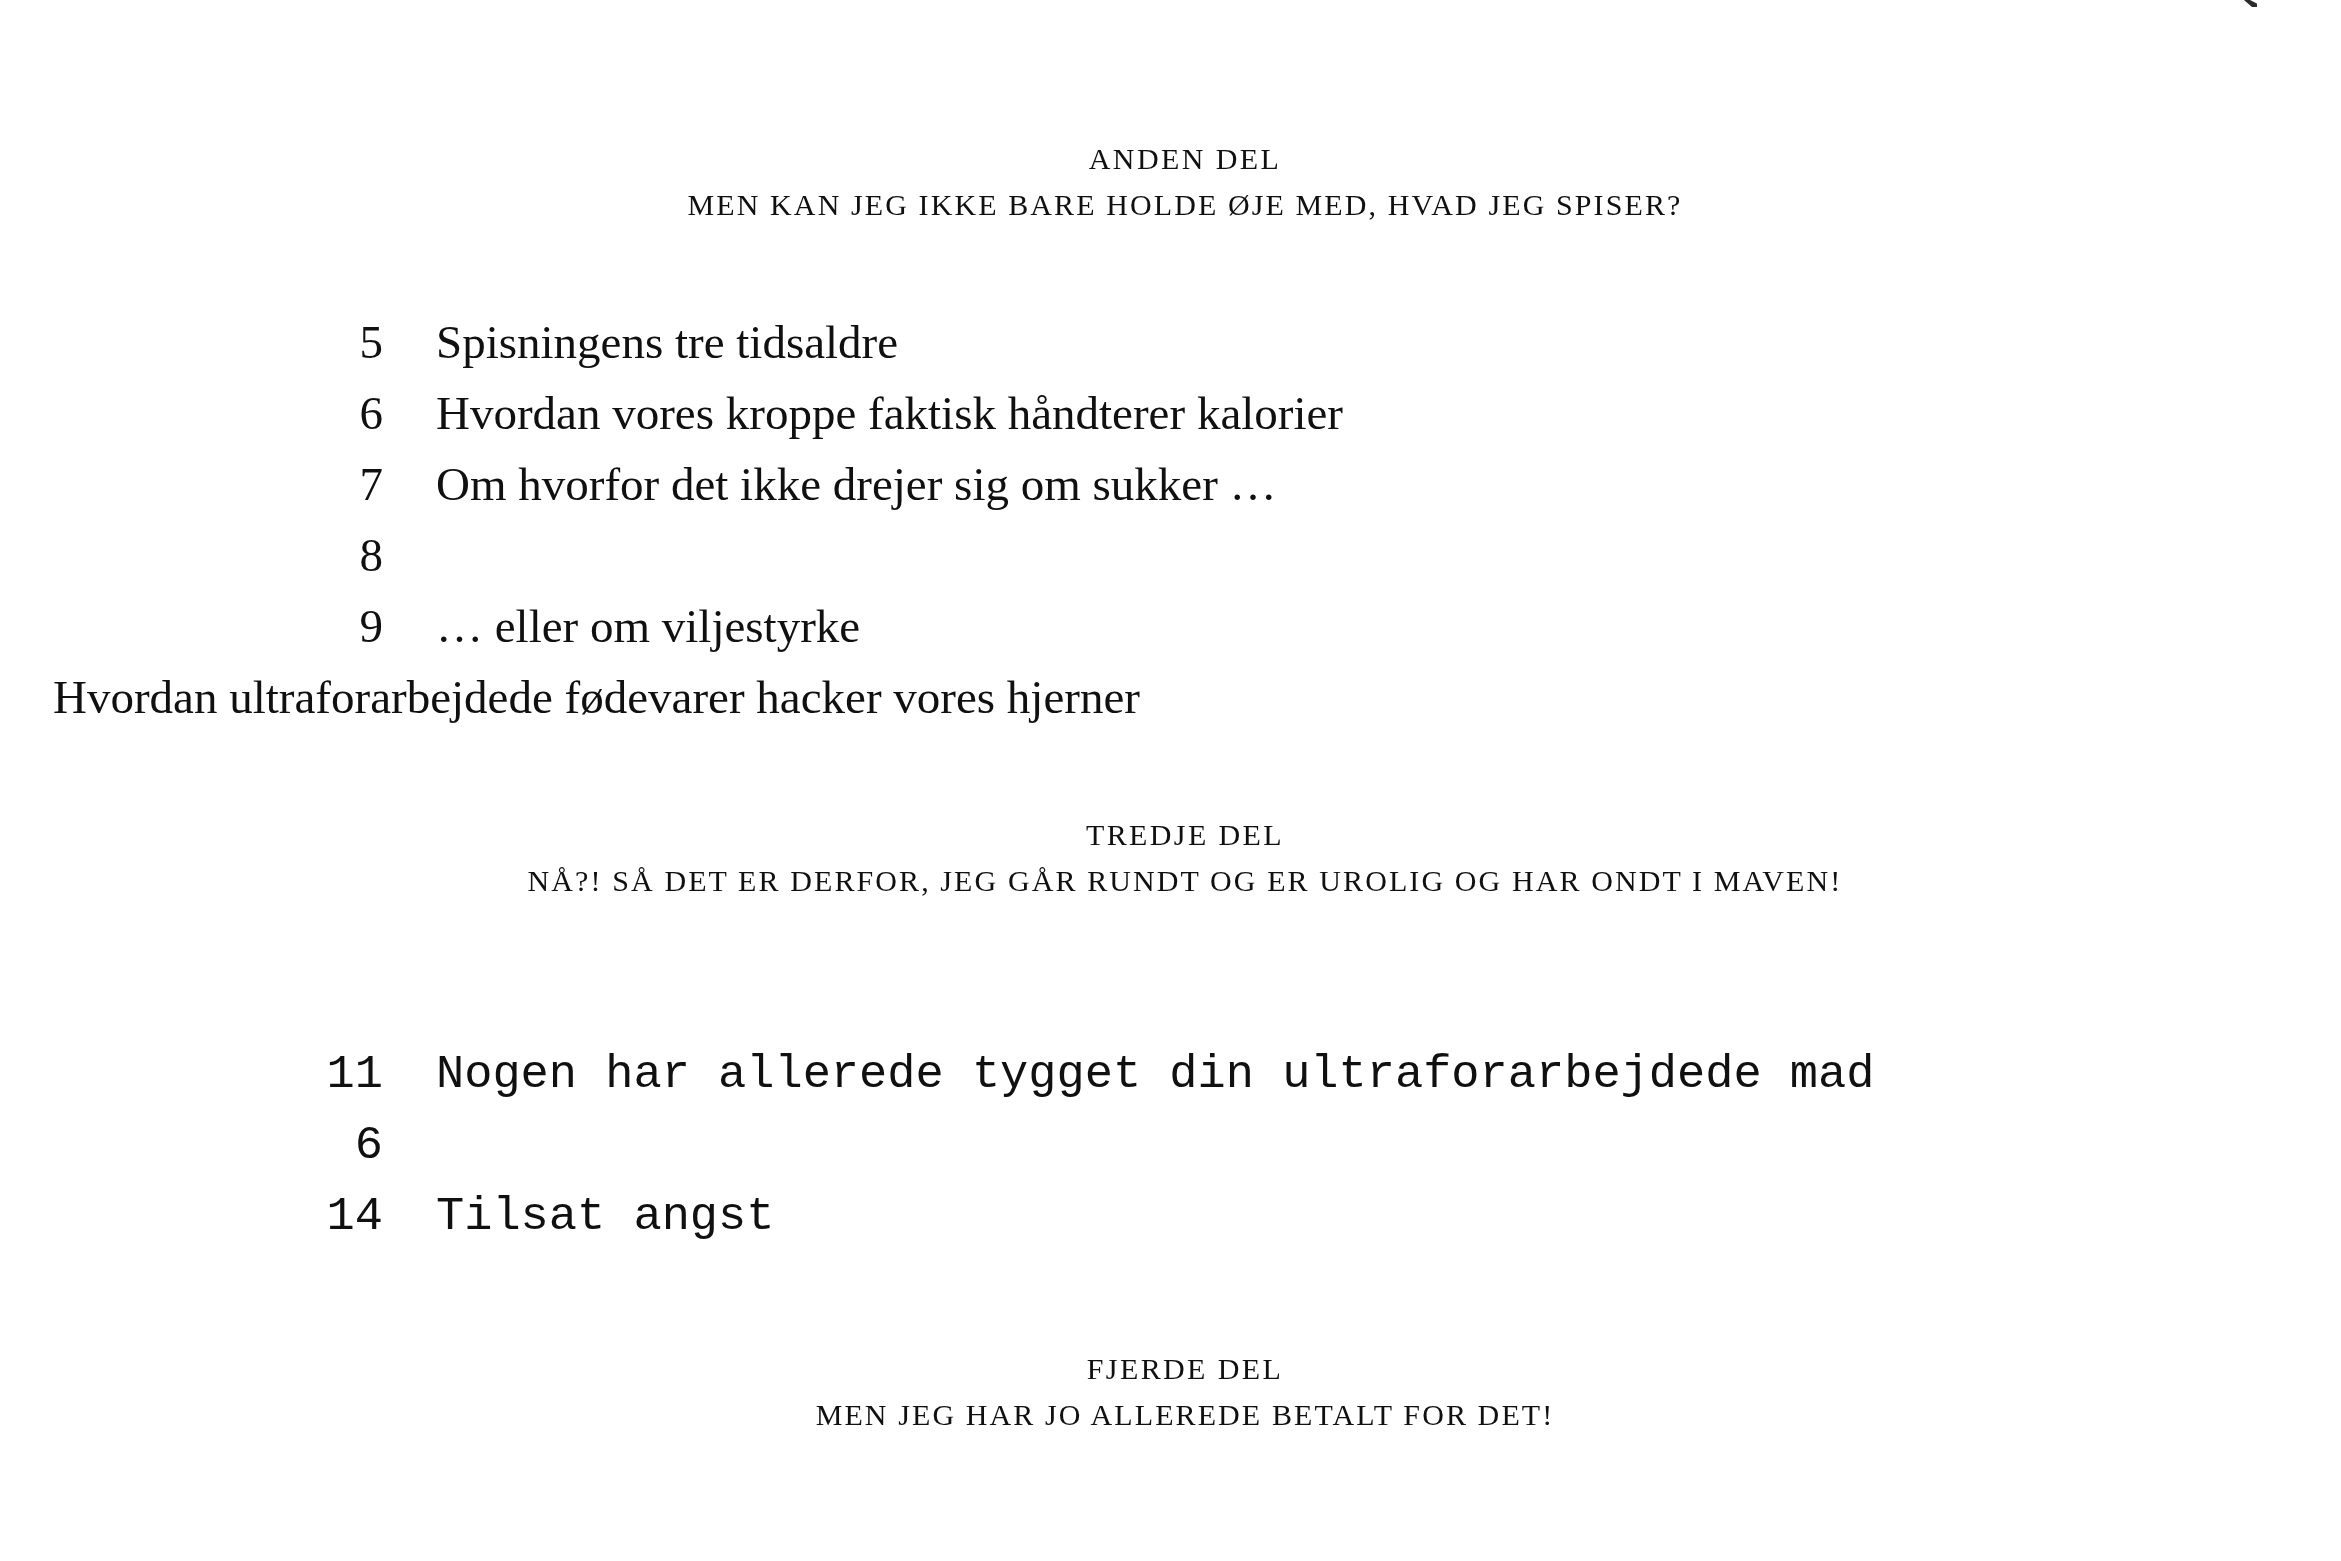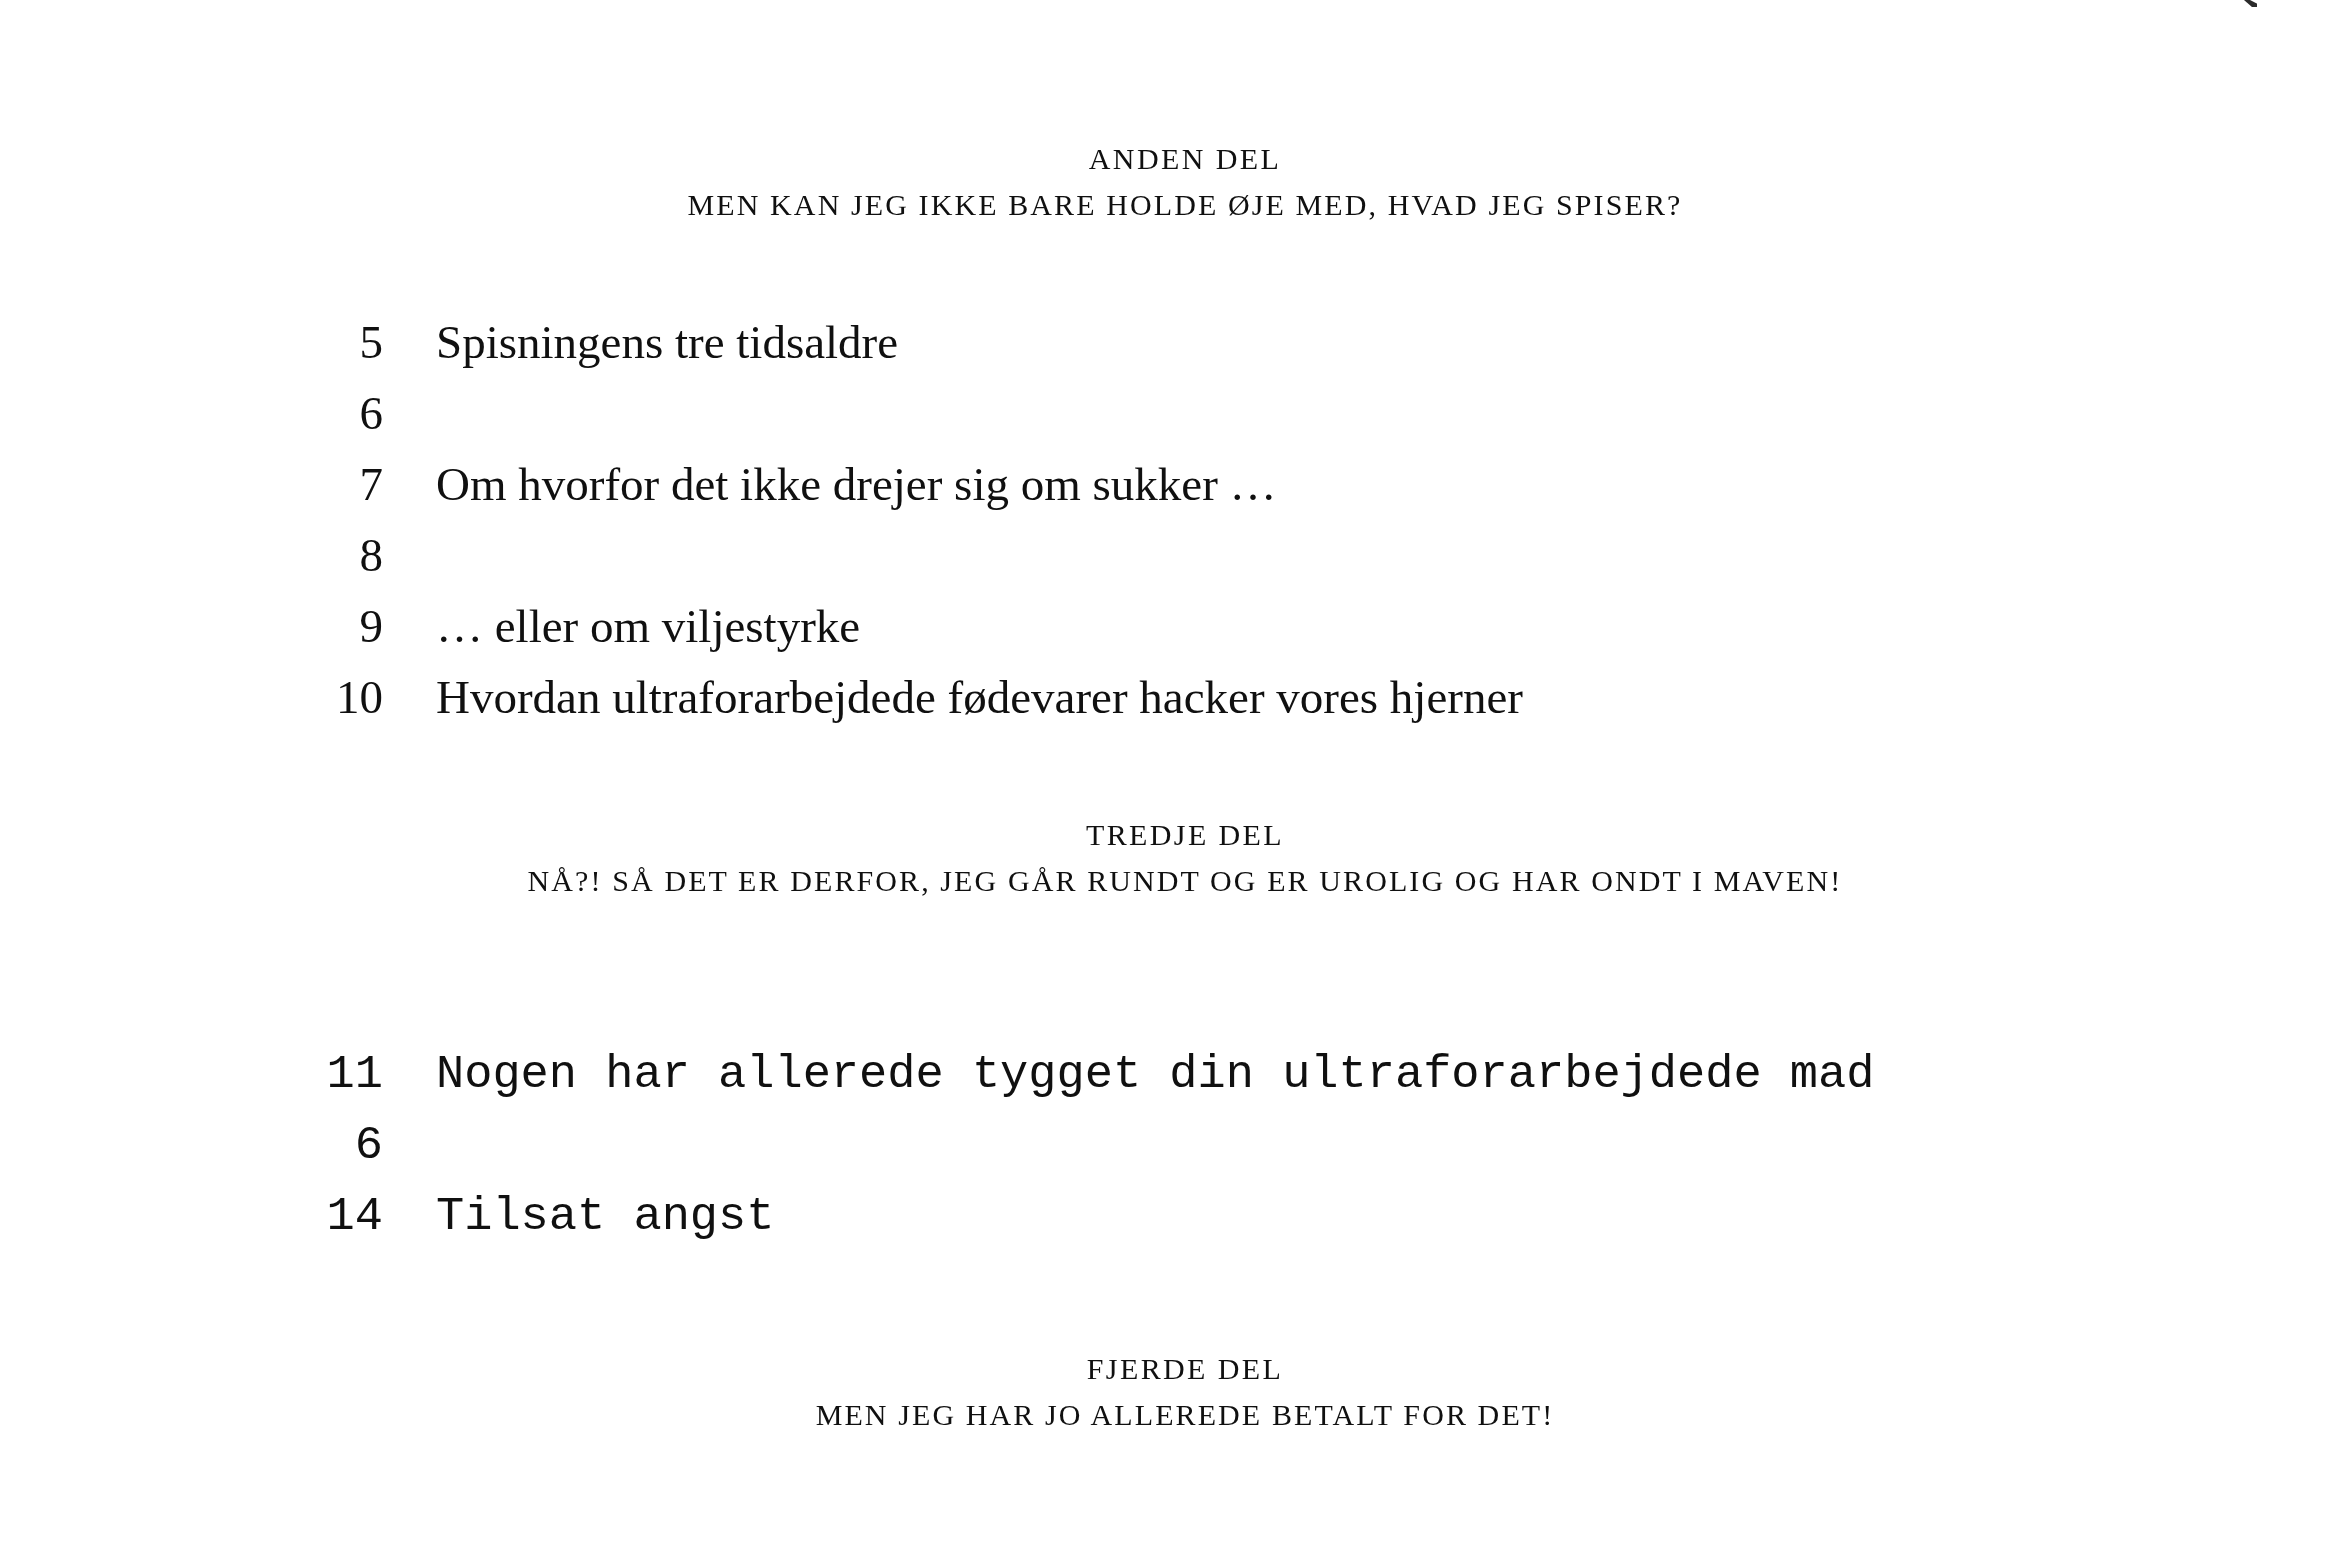--- a/index.html
+++ b/index.html
@@ -94,34 +94,34 @@
   <span class="part-subtitle">MEN KAN JEG IKKE BARE HOLDE ØJE MED, HVAD JEG SPISER?</span>
 </div>
 
 <div class="chapter-list" id="chapter-list-1">
   <div class="toc-row">
     <span class="chapter-num">5</span>
     <span class="chapter-title">Spisningens tre tidsaldre</span>
   </div>
   <div class="toc-row">
     <span class="chapter-num">6</span>
+    <span class="chapter-title">Hvordan vores kroppe faktisk håndterer kalorier</span>
   </div>
   <div class="toc-row">
     <span class="chapter-num">7</span>
     <span class="chapter-title">Om hvorfor det ikke drejer sig om sukker …</span>
   </div>
   <div class="toc-row">
     <span class="chapter-num">8</span>
   </div>
   <div class="toc-row">
     <span class="chapter-num">9</span>
     <span class="chapter-title">… eller om viljestyrke</span>
   </div>
   <div class="toc-row">
-    <span class="chapter-num">10</span>
     <span class="chapter-title">Hvordan ultraforarbejdede fødevarer hacker vores hjerner</span>
   </div>
 </div>
 
 <div class="part-header" id="part-header-2">
   <span class="part-label">TREDJE DEL</span>
   <span class="part-subtitle">NÅ?! SÅ DET ER DERFOR, JEG GÅR RUNDT OG ER UROLIG OG HAR ONDT I MAVEN!</span>
 </div>
 
 <div class="chapter-list" id="chapter-list-2">

